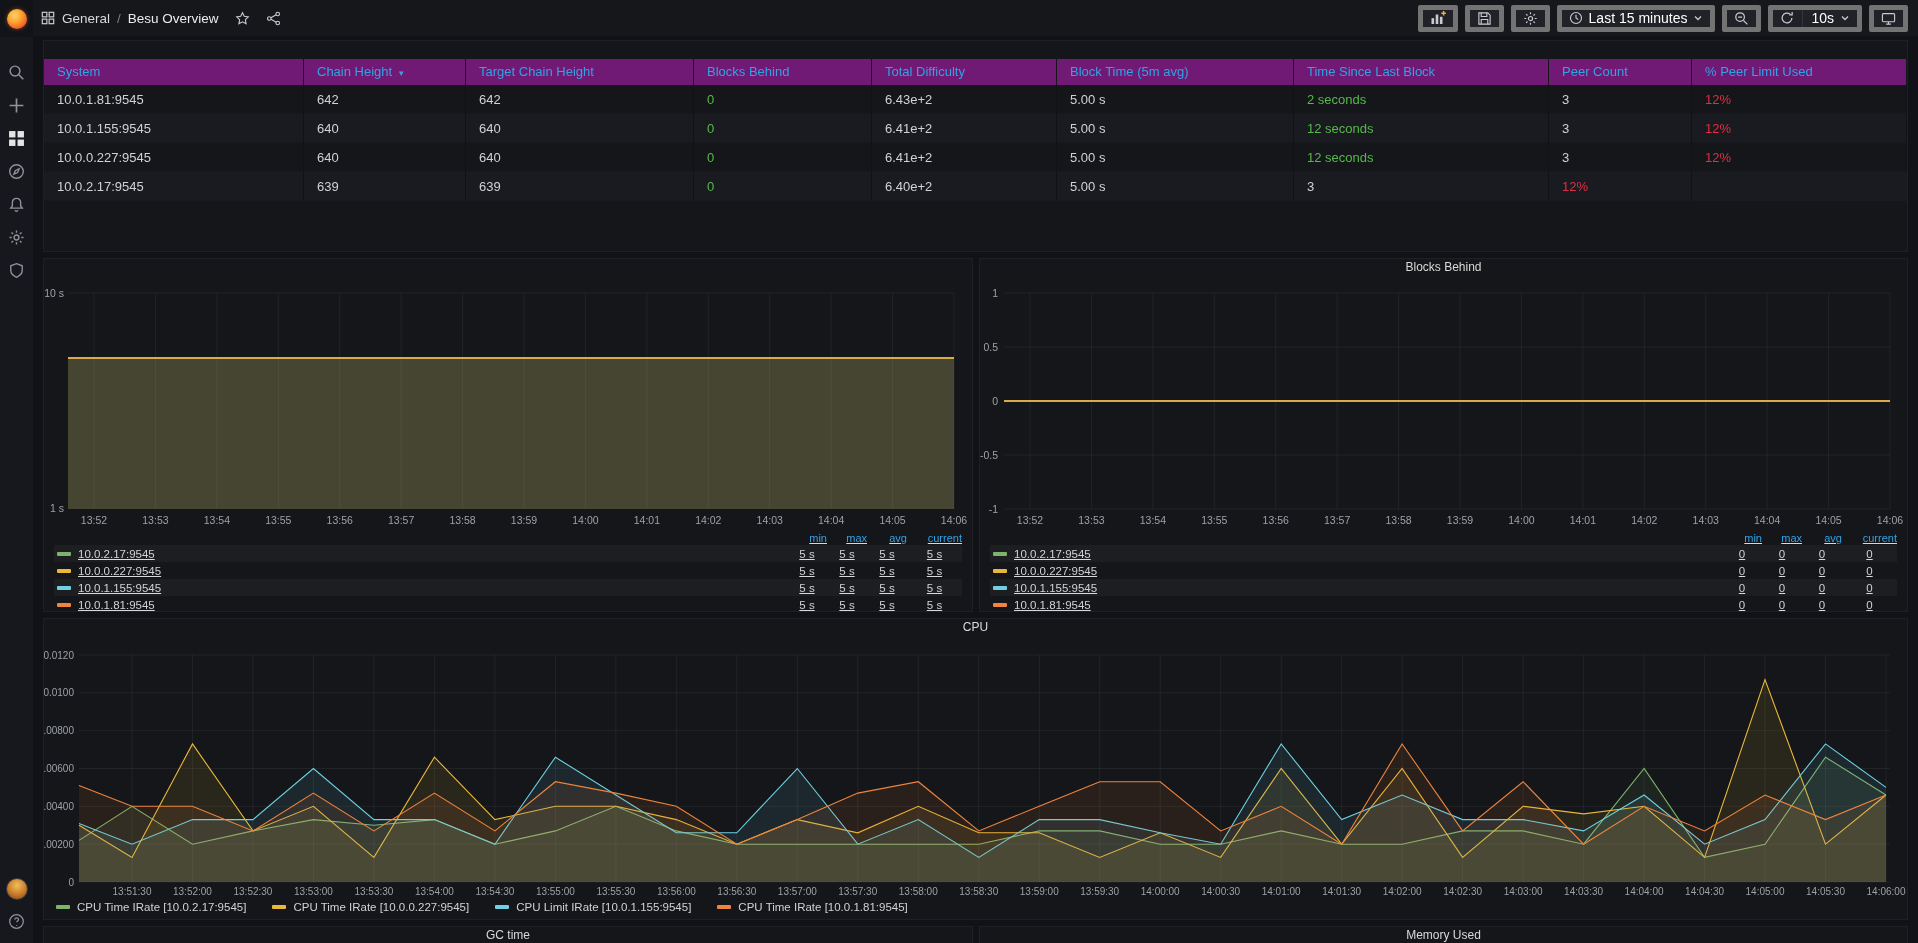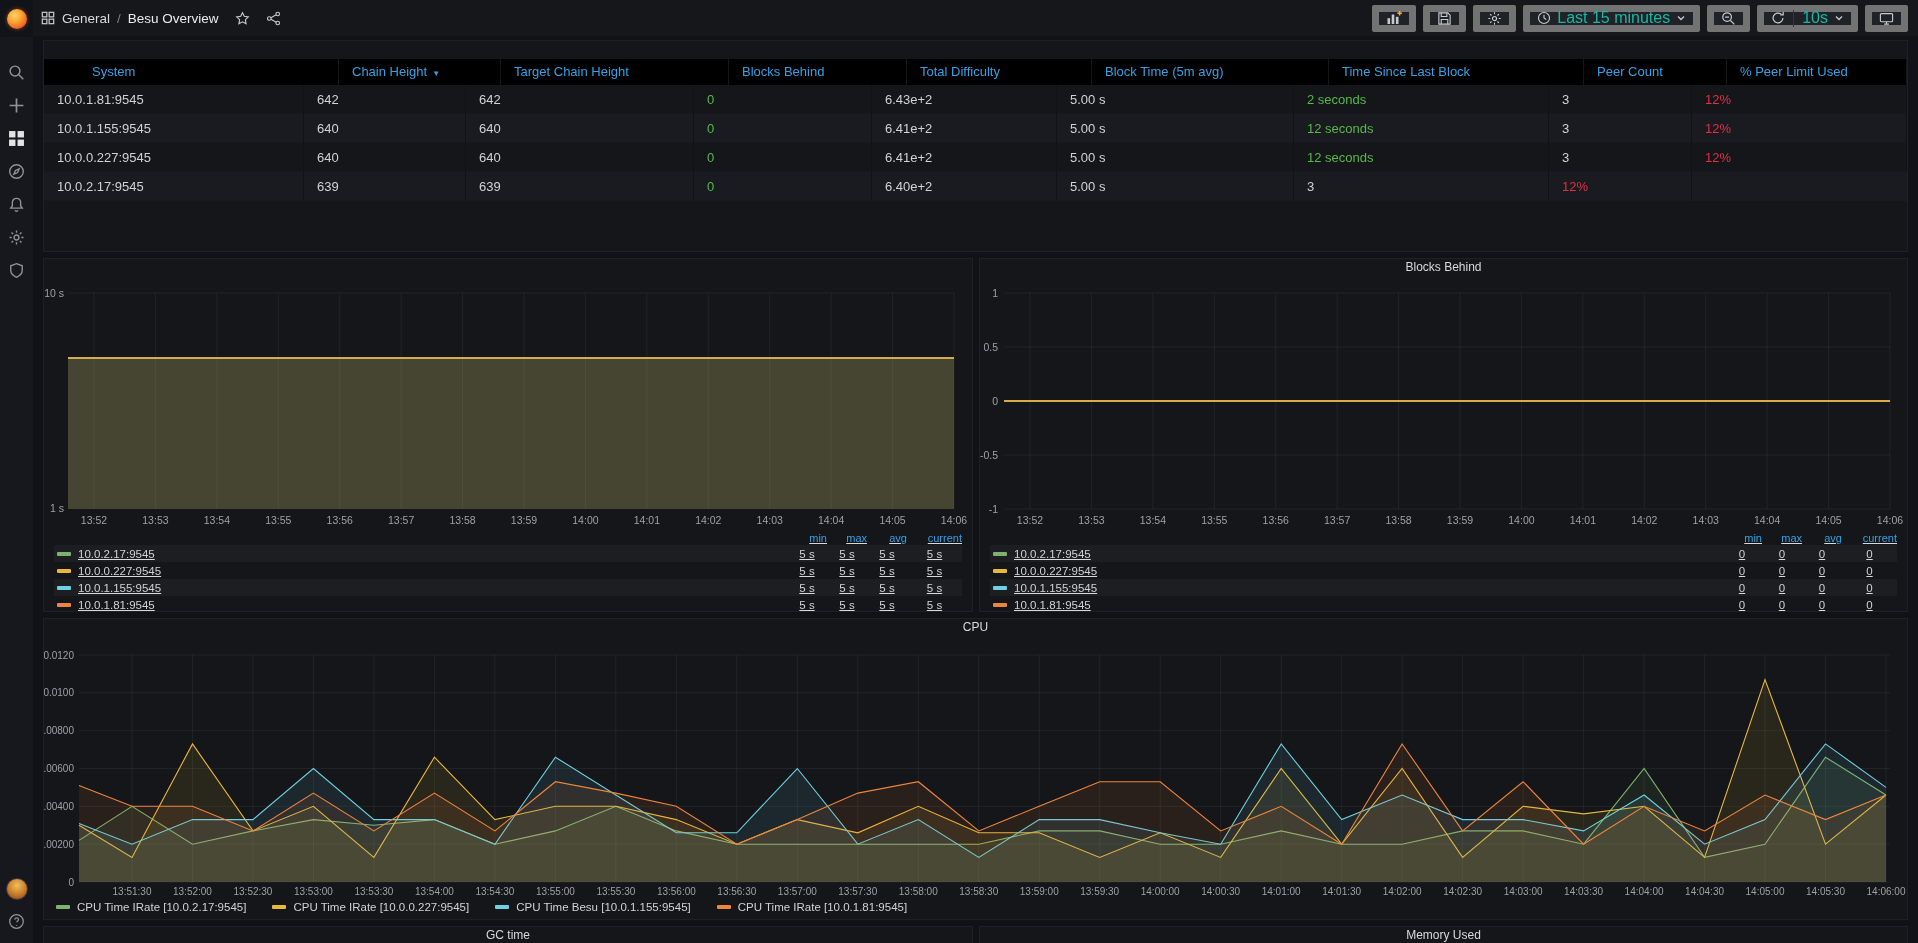--- a/index.html
+++ b/index.html
@@ -21,29 +21,29 @@
   .avatar { width:22px; height:22px; border-radius:50%; background:radial-gradient(circle at 50% 32%, #efc05a 0%, #c97a2a 55%, #7c4316 100%); border:1px solid #3a3b40; }
   
   .topnav { position:absolute; left:33px; top:0; right:0; height:36px; background:#15171b; display:flex; align-items:center; padding:0 10px 0 8px; z-index:4; }
   .crumb { display:flex; align-items:center; gap:7px; }
   .crumb-icon { display:flex; }
   .crumb-section { color:#d8d9da; font-size:13.5px; cursor:pointer; }
   .crumb-sep { color:#7b7f85; font-size:13.5px; }
   .crumb-title { color:#eaebec; font-size:13.5px; cursor:pointer; }
   .crumb-btn { margin-left:9px; display:flex; align-items:center; cursor:pointer; }
   .nav-right { margin-left:auto; display:flex; align-items:center; gap:7px; }
-  .nav-btn { height:27px; min-width:30px; padding:0 7px; background:#202227; border:7px solid #737373; border-radius:2px; display:flex; align-items:center; justify-content:center; gap:6px; color:#14b8a6; font-size:16px; cursor:pointer; }
+  .nav-btn { height:27px; min-width:30px; padding:0 7px; background:#202227; border:5px solid #737373; border-radius:2px; display:flex; align-items:center; justify-content:center; gap:6px; color:#ffffff; font-size:14px; cursor:pointer; }
   .nav-btn .divider { width:1px; height:17px; background:#34363c; margin:0 2px; }
   
   .panel { position:absolute; background:#141619; border:1px solid #1e2026; }
   .panel-title { height:17px; line-height:17px; text-align:center; font-size:12px; font-weight:500; color:#d8d9da; cursor:pointer; white-space:nowrap; overflow:hidden; }
   
   .tbl { position:absolute; left:0; right:0; top:18px; }
   .tbl-header, .tbl-row { display:grid; grid-template-columns:260px 162px 228px 178px 185px 237px 255px 143px 1fr; }
-  .tbl-header { height:26px; background:#000000;padding-left:35px; }
+  .tbl-header { height:26px; background:#701a75; }
   .th { line-height:26px; padding-left:13px; color:#33a2e5; font-weight:500; border-right:1px solid #14161a; cursor:pointer; white-space:nowrap; overflow:hidden; }
   .th .caret { font-size:8px; margin-left:5px; color:#33a2e5; }
   .tbl-row { height:29px; }
   .tbl-row:nth-child(odd) { background:#14161a; }
   .tbl-row:nth-child(even) { background:#191b20; }
   .td { line-height:29px; padding-left:13px; color:#cfd2d6; border-right:1px solid #101217; border-bottom:1px solid #17191e; white-space:nowrap; overflow:hidden; }
   .td.c-green { color:#56b949; }
   .td.c-red { color:#e02f44; }
   
   .legend-table { position:absolute; left:10px; right:10px; font-size:11.5px;text-decoration:underline; }
@@ -537,21 +537,21 @@
       <span class="item">
         <span class="swatch" style="background: rgb(126, 178, 109);"></span>
         <span>CPU Time IRate [10.0.2.17:9545]</span>
       </span>
       <span class="item">
         <span class="swatch" style="background: rgb(234, 184, 57);"></span>
         <span>CPU Time IRate [10.0.0.227:9545]</span>
       </span>
       <span class="item">
         <span class="swatch" style="background: rgb(110, 208, 224);"></span>
-        <span>CPU Time Besu [10.0.1.155:9545]</span>
+        <span>CPU Limit IRate [10.0.1.155:9545]</span>
       </span>
       <span class="item">
         <span class="swatch" style="background: rgb(239, 132, 60);"></span>
         <span>CPU Time IRate [10.0.1.81:9545]</span>
       </span>
     </div>
 </section>
 
 <section class="panel" style="left:43px; top:926px; width:930px; height:40px;">
   <div class="panel-title">GC time</div>

